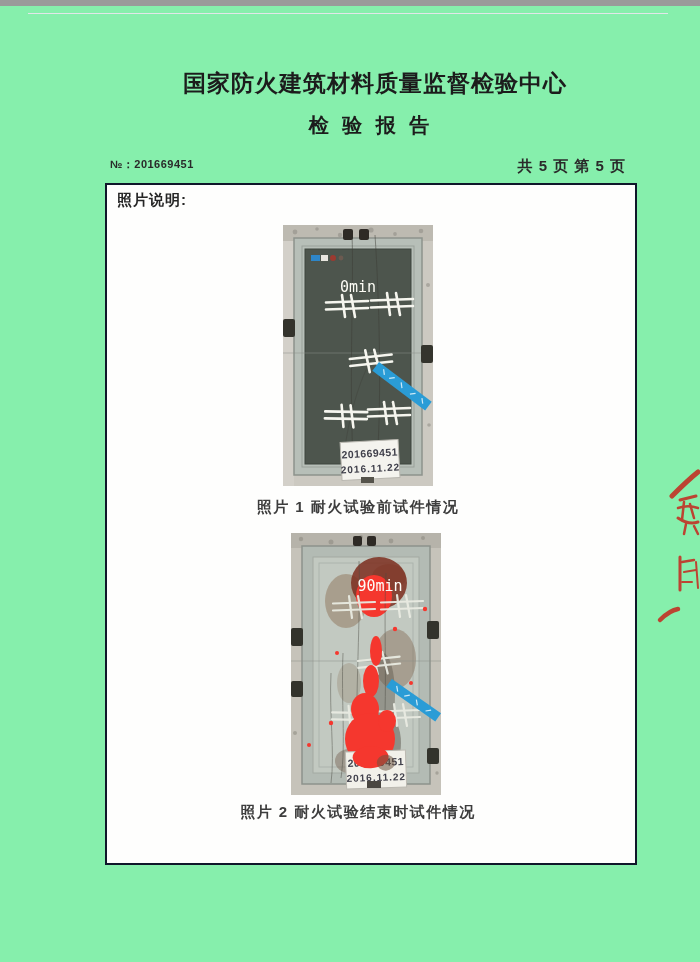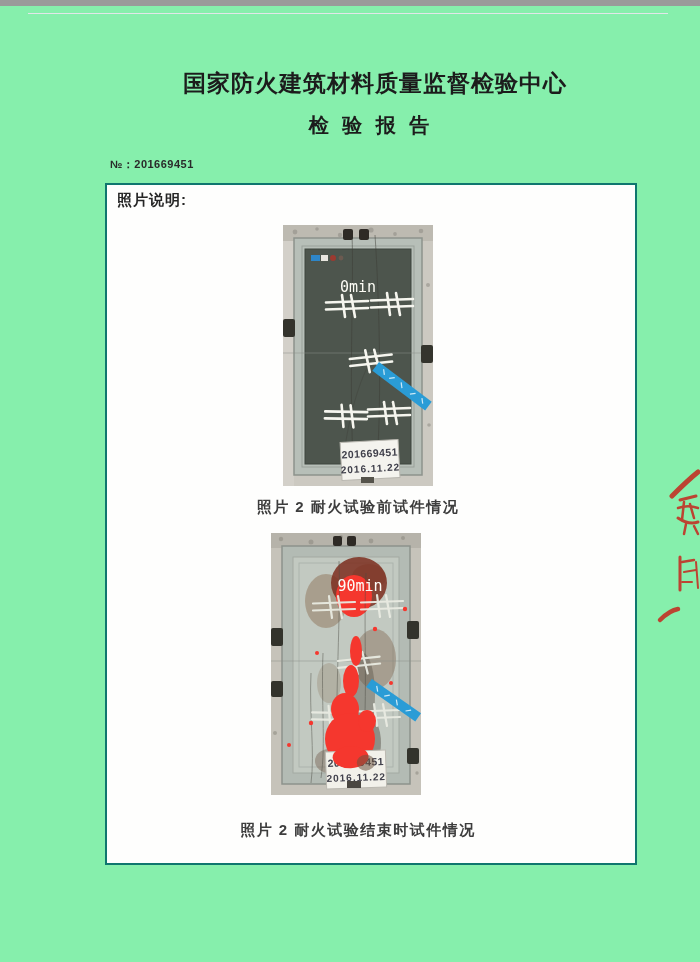--- a/index.html
+++ b/index.html
@@ -20,50 +20,51 @@
   .no-line{
     position:absolute;left:110px;top:151px;font-size:11px;font-weight:600;color:#2a2a2a;
     letter-spacing:0.5px;
   }
   .page-info{
     position:absolute;left:400px;top:151px;width:226px;text-align:right;
     font-size:15px;font-weight:600;letter-spacing:1px;color:#2a2a2a;
   }
   .photo-box{
     position:absolute;left:105px;top:177px;width:528px;height:678px;
-    border:2px solid #0f766e;background:#fefefd;
+    border:2px solid #0f172a;background:#fefefd;
   }
   .photo-heading{
     position:absolute;left:10px;top:6px;font-size:15px;font-weight:bold;color:#262626;
     letter-spacing:1px;
   }
   .photo-fig{position:absolute;width:150px;}
   .photo-fig svg{display:block;}
   .fig-1{left:176px;top:40px;}   
-  .fig-2{left:164px;top:348px;}  
+  .fig-2{left:184px;top:348px;}  
   .caption{
     position:absolute;left:76px;width:350px;text-align:center;
     font-size:15px;font-weight:600;letter-spacing:1.5px;color:#3d3d3d;
   }
   .cap-1{top:313px;}  
-  .cap-2{top:636px;}  
+  .cap-2{top:618px;}  
   .stamp-frag{position:absolute;left:650px;top:456px;width:52px;height:165px;}
   .mono{font-family:"DejaVu Sans Mono",monospace;}
 </style>
 </head>
 <body>
 
 <div class="page">
 
   <div class="scan-edge-top"></div>
 
   <div class="org-title">国家防火建筑材料质量监督检验中心</div>
   <div class="report-title">检 验 报 告</div>
 
   <div class="no-line"><span>№：</span><span>201669451</span></div>
+  <div class="page-info">共 5 页 第 5 页</div>
 
   <div class="photo-box">
     <div class="photo-heading">照片说明:</div>
 
     <div class="photo-fig fig-1">
       <svg width="150" height="261" viewBox="0 0 150 261">
         <defs>
           <g id="hash1" stroke="#f6f6ef" stroke-width="2.6" stroke-linecap="round">
             <line x1="-21" y1="-3.5" x2="21" y2="-5"></line>
             <line x1="-21" y1="3.5" x2="21" y2="2"></line>
@@ -136,21 +137,21 @@
 
         <g fill="#34342d">
           <rect x="0" y="94" width="12" height="18" rx="2"></rect>
           <rect x="138" y="120" width="12" height="18" rx="2"></rect>
           <rect x="60" y="4" width="10" height="11" rx="2" fill="#2e2a25"></rect>
           <rect x="76" y="4" width="10" height="11" rx="2" fill="#2e2a25"></rect>
           <rect x="78" y="252" width="13" height="6" fill="#55534b"></rect>
         </g>
       </svg>
     </div>
-    <div class="caption cap-1">照片 2 耐火试验前试件情况</div>
+    <div class="caption cap-1">照片 1 耐火试验前试件情况</div>
 
     <div class="photo-fig fig-2">
       <svg width="150" height="262" viewBox="0 0 150 262">
         <defs>
           <g id="hash2" stroke="#e9ebe2" stroke-width="2.2" stroke-linecap="round" opacity="0.95">
             <line x1="-21" y1="-3.5" x2="21" y2="-5"></line>
             <line x1="-21" y1="3.5" x2="21" y2="2"></line>
             <line x1="-5" y1="-11" x2="-2" y2="11"></line>
             <line x1="4" y1="-11" x2="8" y2="11"></line>
           </g>

